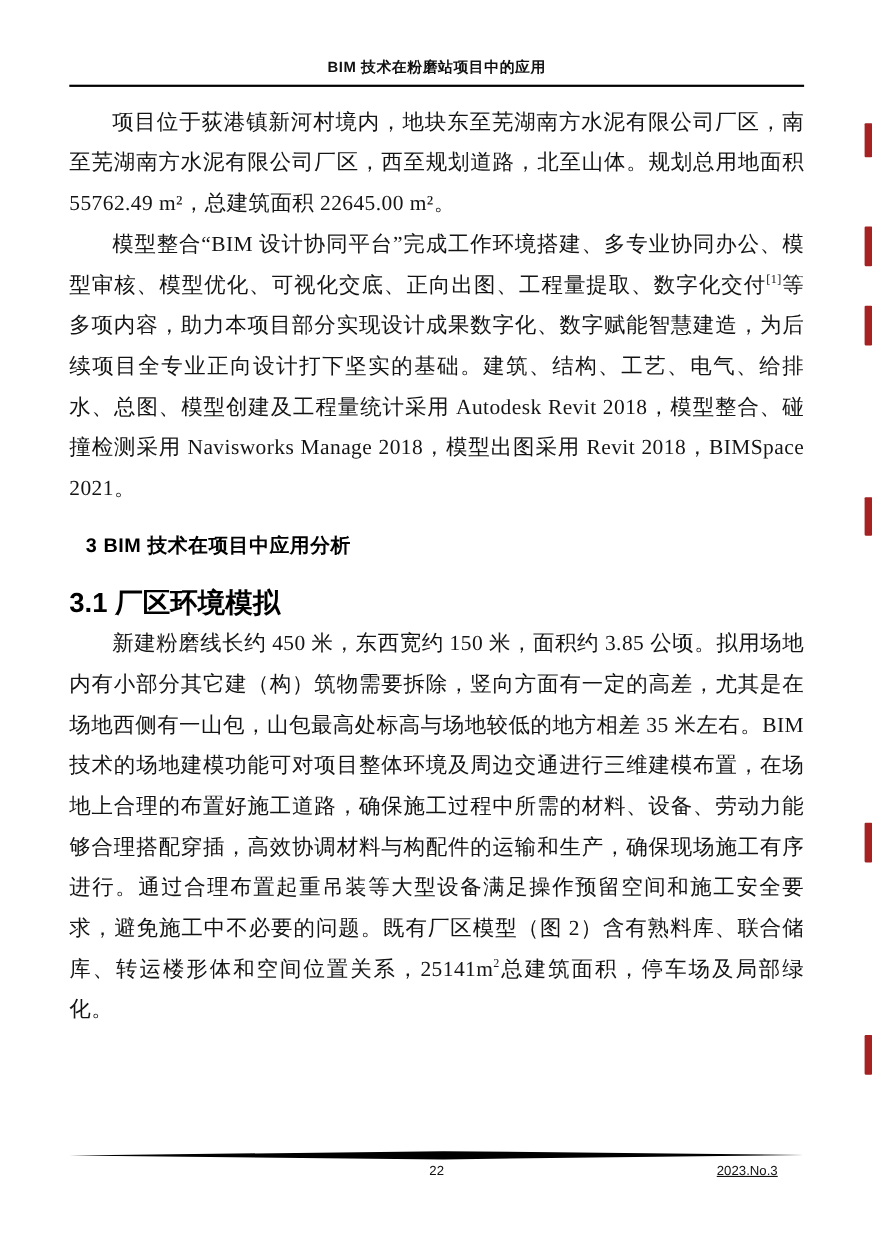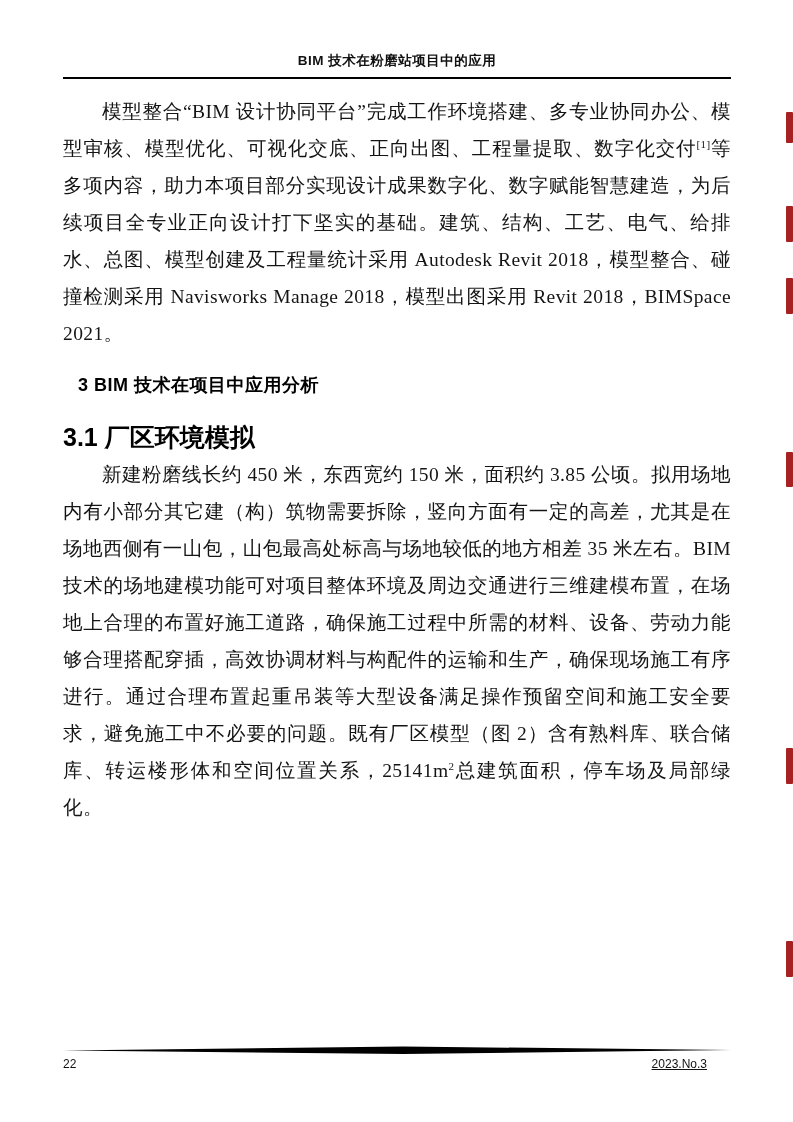--- a/index.html
+++ b/index.html
@@ -76,21 +76,21 @@
     left: 63px;
     width: 668px;
     height: 40px;
   }
   .footer-line-svg { display: block; }
   .page-number {
     position: absolute;
     top: 11px;
     left: 0;
     width: 100%;
-    text-align: left;
+    text-align: center;
     font-family: "Liberation Sans", "DejaVu Sans", sans-serif;
     font-size: 12px;
     color: #111;
   }
   .issue-label {
     position: absolute;
     top: 11px;
     right: 24px;
     font-family: "Liberation Sans", "DejaVu Sans", sans-serif;
     font-size: 12px;
@@ -107,20 +107,21 @@
 </head>
 <body>
 
 <div class="page">
 
   <div class="header-title">BIM 技术在粉磨站项目中的应用</div>
 
   <div class="header-rule"></div>
 
   <main class="doc-body">
+      <p class="body-p"><span>项目位于荻港镇新河村境内，地块东至芜湖南方水泥有限公司厂区，南至芜湖南方水泥有限公司厂区，西至规划道路，北至山体。规划总用地面积 55762.49 m²，总建筑面积 22645.00 m²。</span></p>
       <p class="body-p"><span>模型整合“BIM 设计协同平台”完成工作环境搭建、多专业协同办公、模型审核、模型优化、可视化交底、正向出图、工程量提取、数字化交付</span><sup>[1]</sup><span>等多项内容，助力本项目部分实现设计成果数字化、数字赋能智慧建造，为后续项目全专业正向设计打下坚实的基础。建筑、结构、工艺、电气、给排水、总图、模型创建及工程量统计采用 Autodesk Revit 2018，模型整合、碰撞检测采用 Navisworks Manage 2018，模型出图采用 Revit 2018，BIMSpace 2021。</span></p>
       <h2 class="sec-h1">3  BIM 技术在项目中应用分析</h2>
       <h3 class="sec-h2">3.1 厂区环境模拟</h3>
       <p class="body-p"><span>新建粉磨线长约 450 米，东西宽约 150 米，面积约 3.85 公顷。拟用场地内有小部分其它建（构）筑物需要拆除，竖向方面有一定的高差，尤其是在场地西侧有一山包，山包最高处标高与场地较低的地方相差 35 米左右。BIM 技术的场地建模功能可对项目整体环境及周边交通进行三维建模布置，在场地上合理的布置好施工道路，确保施工过程中所需的材料、设备、劳动力能够合理搭配穿插，高效协调材料与构配件的运输和生产，确保现场施工有序进行。通过合理布置起重吊装等大型设备满足操作预留空间和施工安全要求，避免施工中不必要的问题。既有厂区模型（图 2）含有熟料库、联合储库、转运楼形体和空间位置关系，25141m</span><sup>2</sup><span>总建筑面积，停车场及局部绿化。</span></p>
     </main>
 
   <div id="marks">
       <div class="edit-mark" style="top: 112px; height: 31px; background: rgb(166, 33, 33);"></div>
       <div class="edit-mark" style="top: 206px; height: 36px; background: rgb(166, 33, 33);"></div>
       <div class="edit-mark" style="top: 278px; height: 36px; background: rgb(166, 33, 33);"></div>

